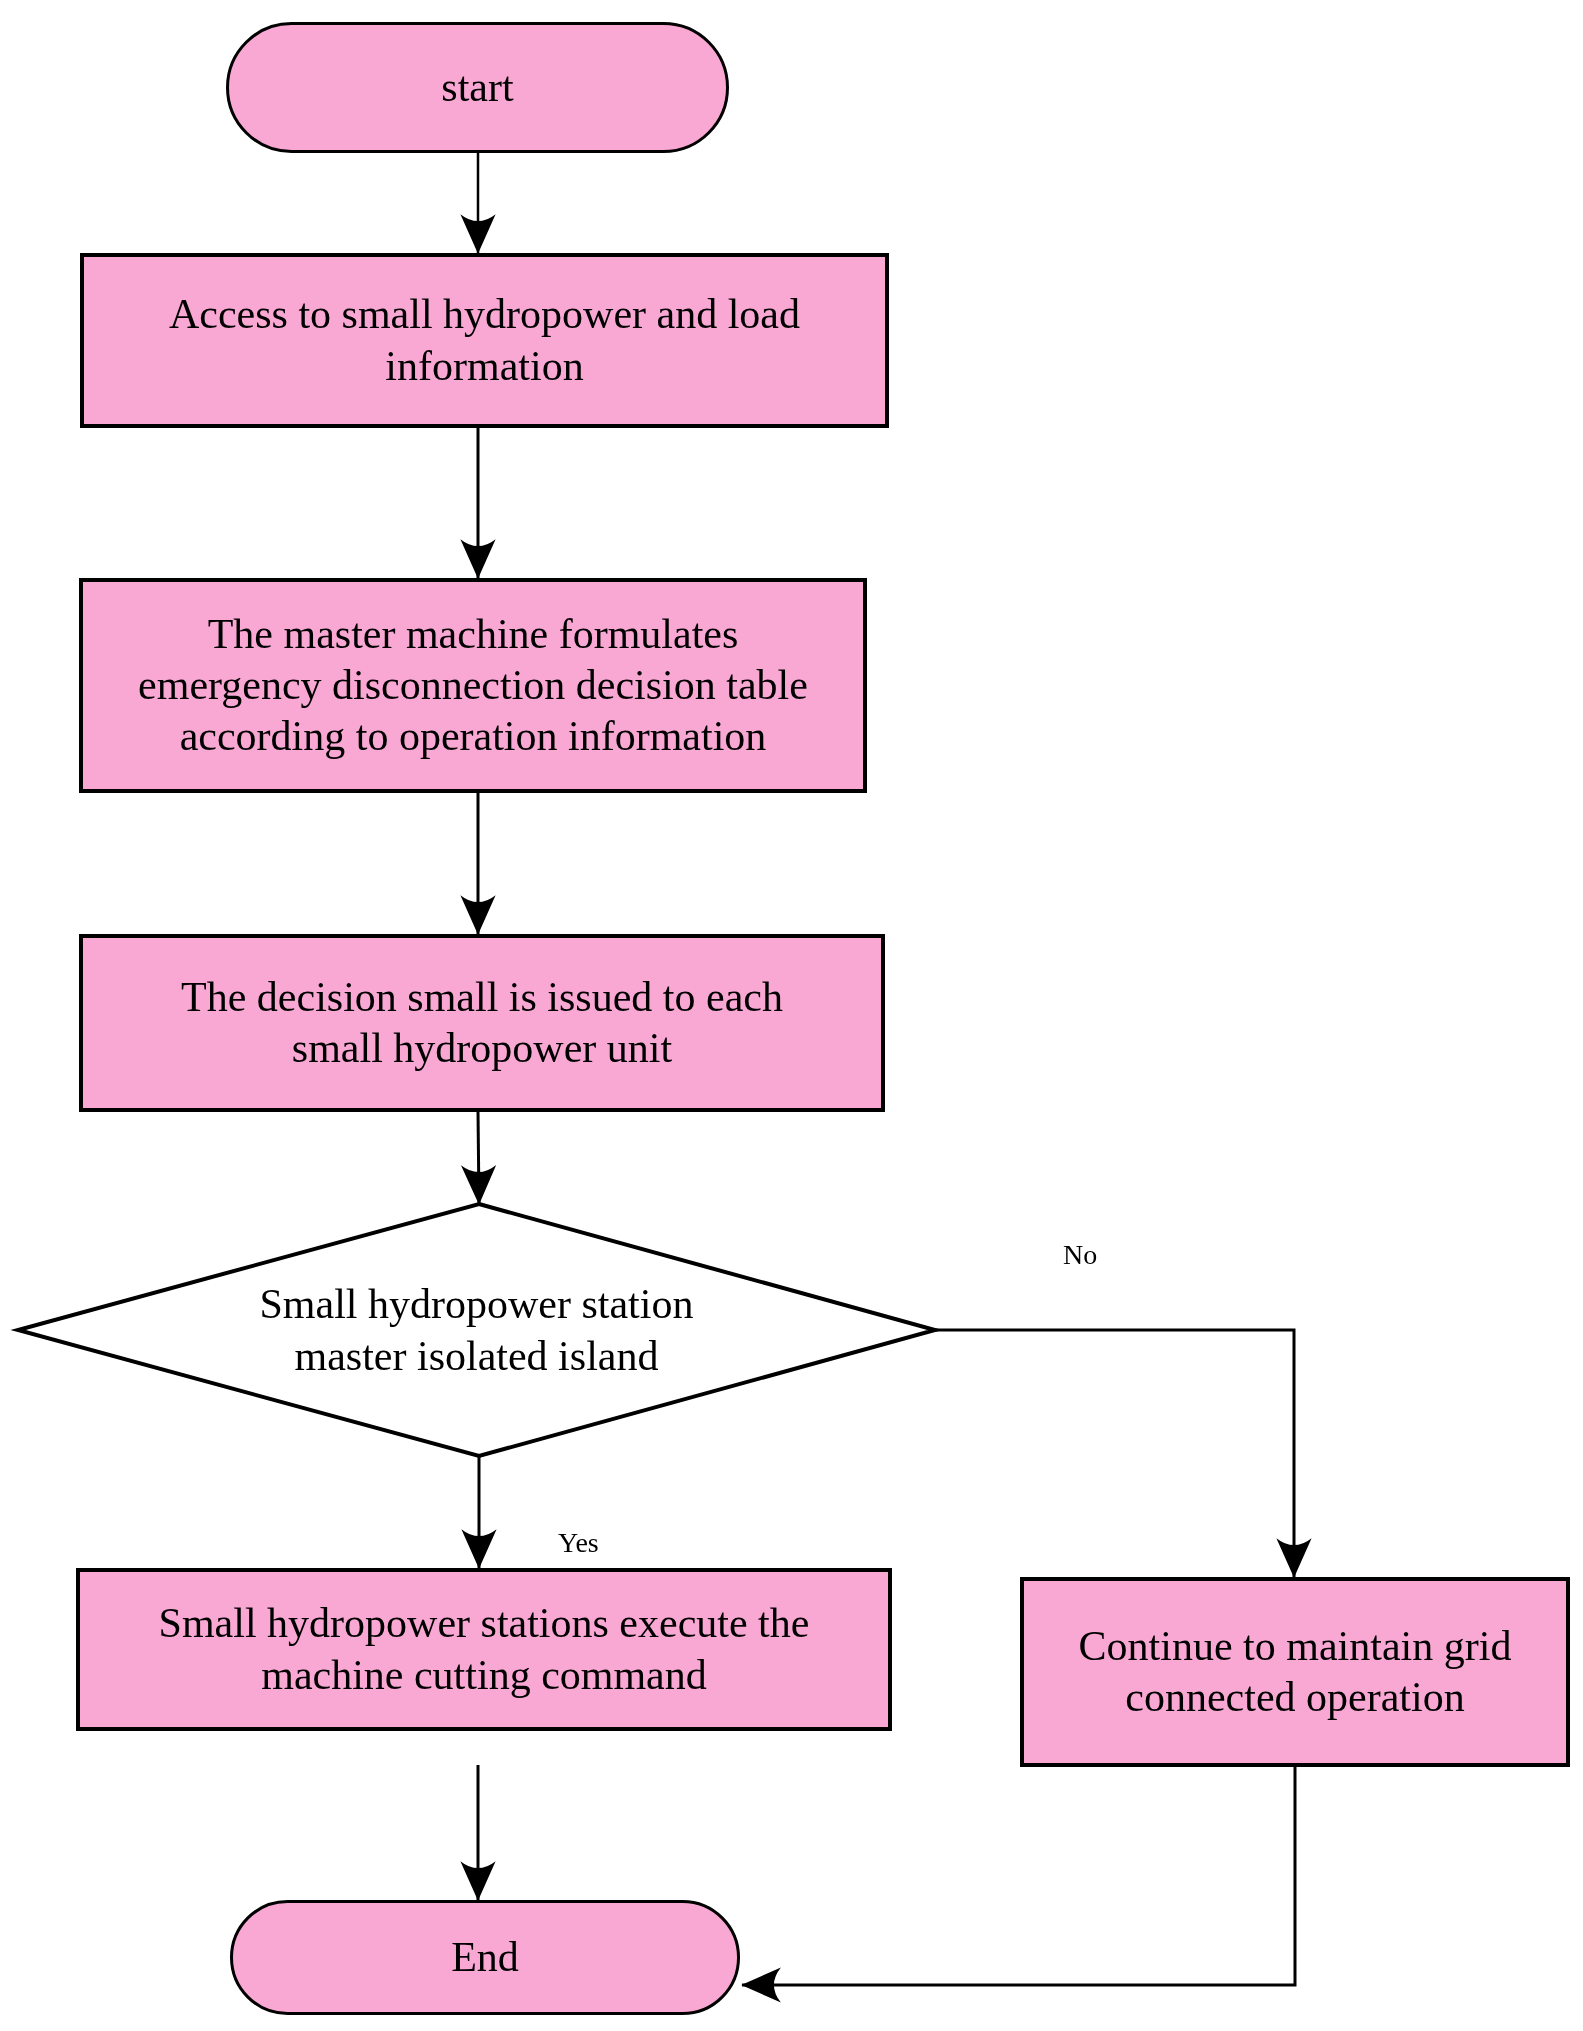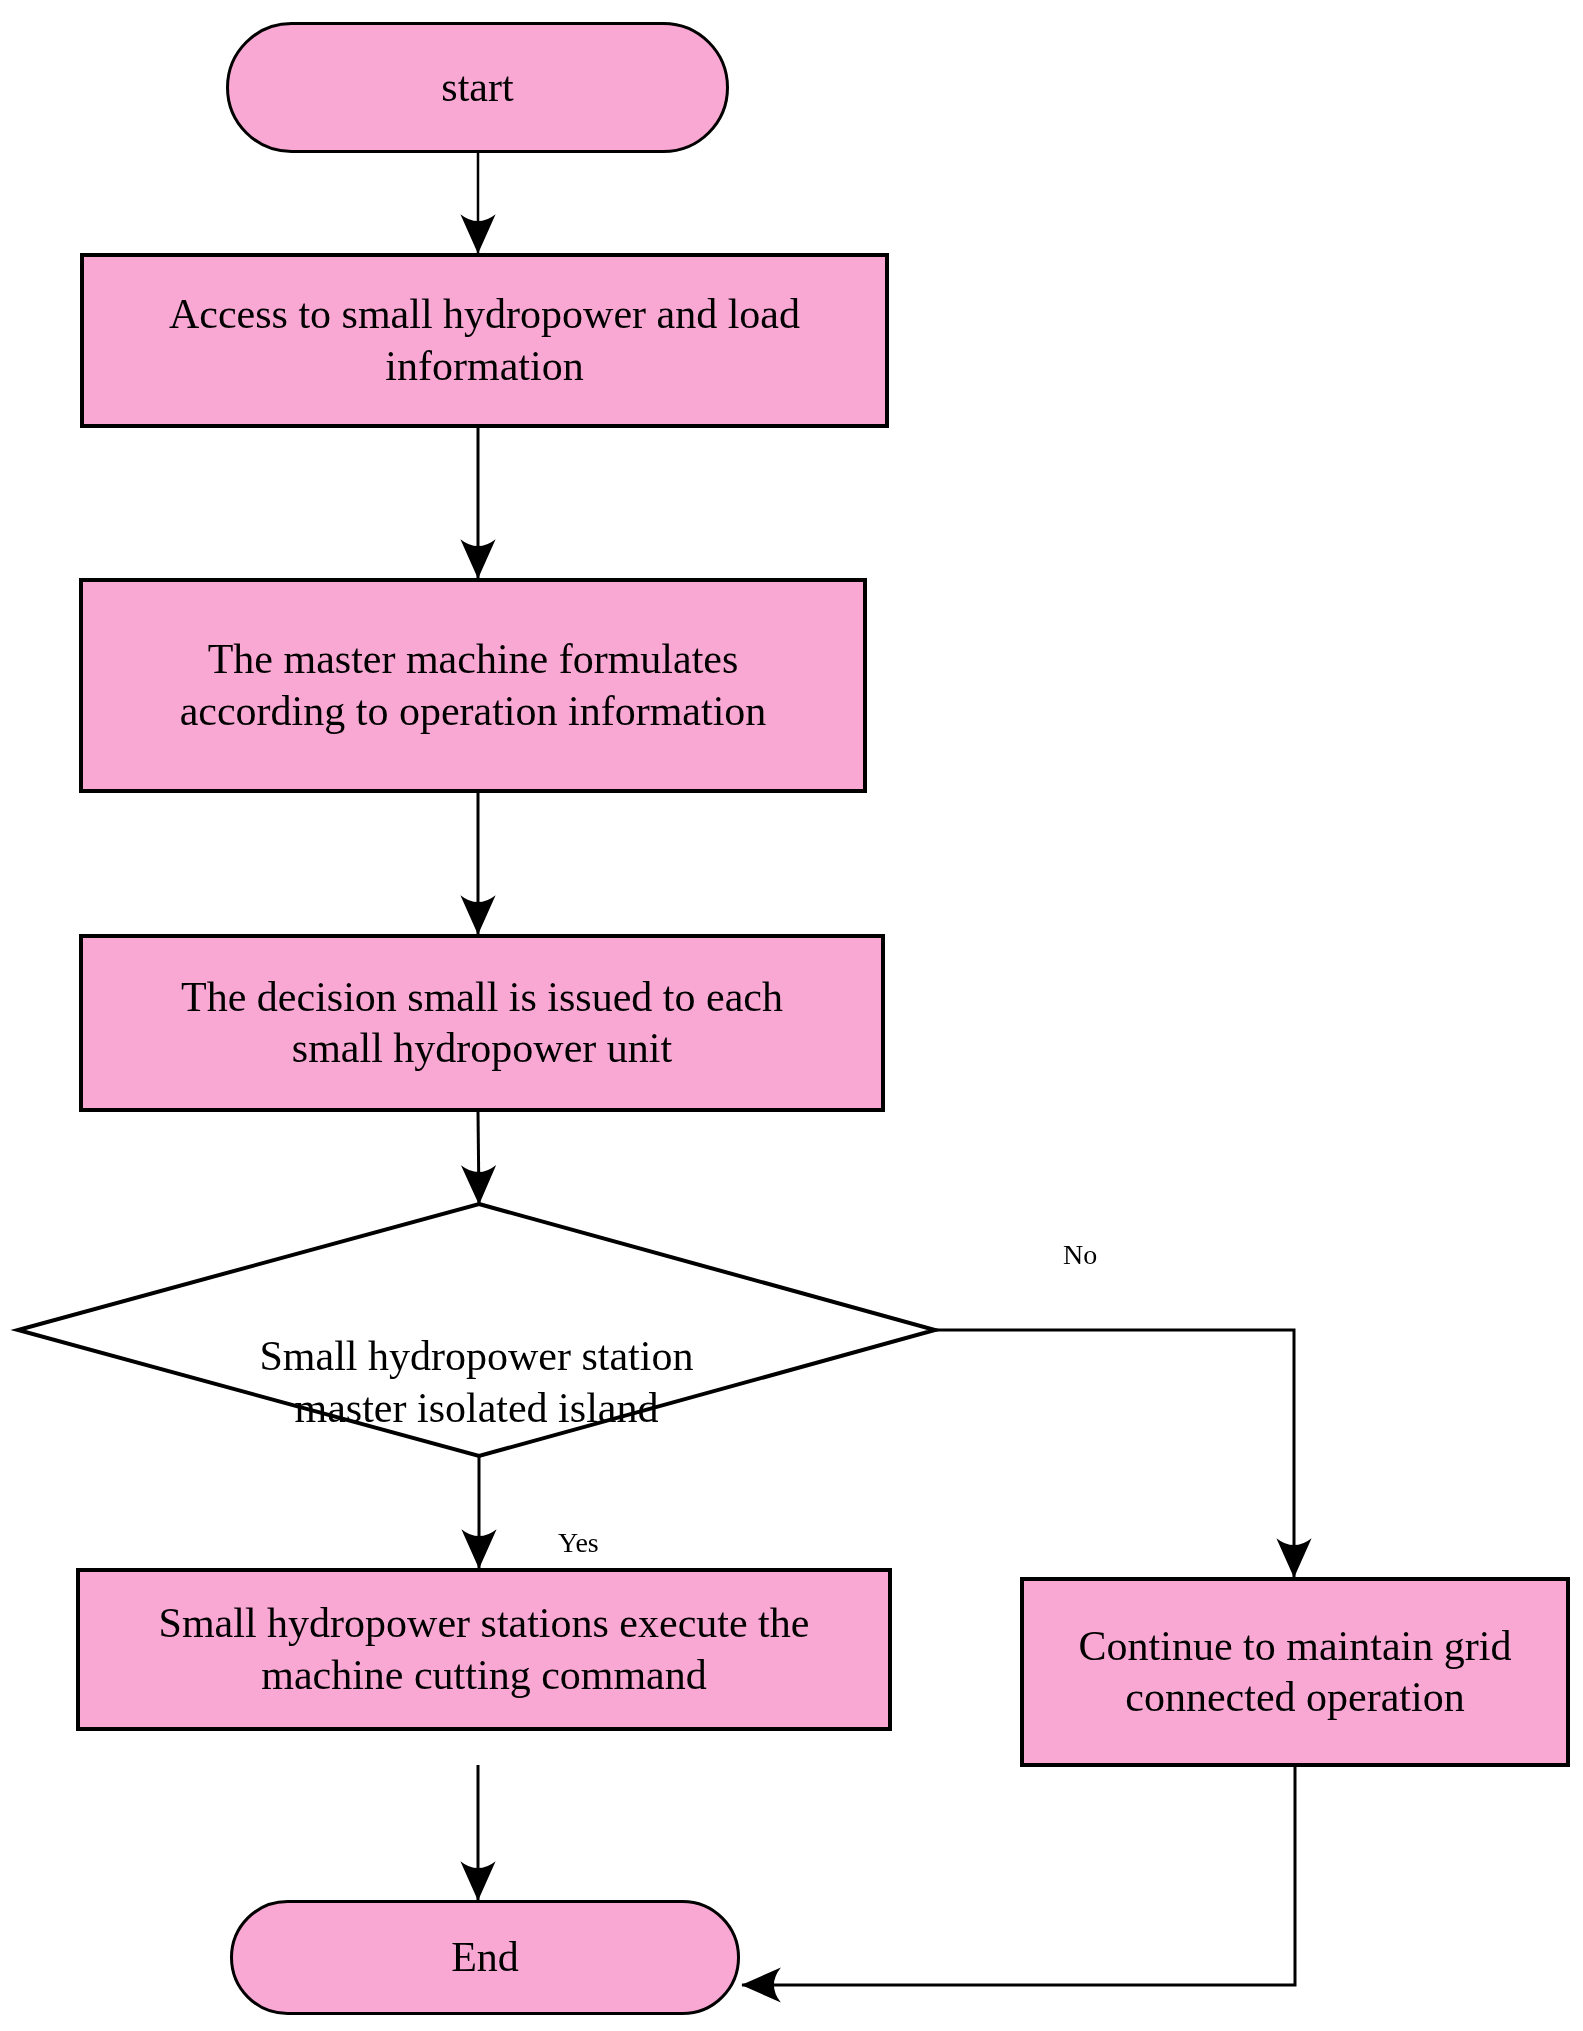--- a/index.html
+++ b/index.html
@@ -98,29 +98,30 @@
     <span class="line">start</span>
   </div>
 
   <div class="node process" style="left:80px; top:253px; width:809px; height:175px;">
     <span class="line">Access to small hydropower and load</span>
     <span class="line">information</span>
   </div>
 
   <div class="node process" style="left:79px; top:578px; width:788px; height:215px;">
     <span class="line">The master machine formulates</span>
+    <span class="line">emergency disconnection decision table</span>
     <span class="line">according to operation information</span>
   </div>
 
   <div class="node process" style="left:79px; top:934px; width:806px; height:178px;">
     <span class="line">The decision small is issued to each</span>
     <span class="line">small hydropower unit</span>
   </div>
 
-  <div class="diamond-text" style="left:18px; top:1256px; width:917px; height:252px;">
+  <div class="diamond-text" style="left:18px; top:1204px; width:917px; height:252px;">
     <span class="line">Small hydropower station</span>
     <span class="line">master isolated island</span>
   </div>
 
   <div class="edge-label" style="left:558px; top:1528px;">Yes</div>
   <div class="edge-label" style="left:1063px; top:1240px;">No</div>
 
   <div class="node process" style="left:76px; top:1568px; width:816px; height:163px;">
     <span class="line">Small hydropower stations execute the</span>
     <span class="line">machine cutting command</span>

